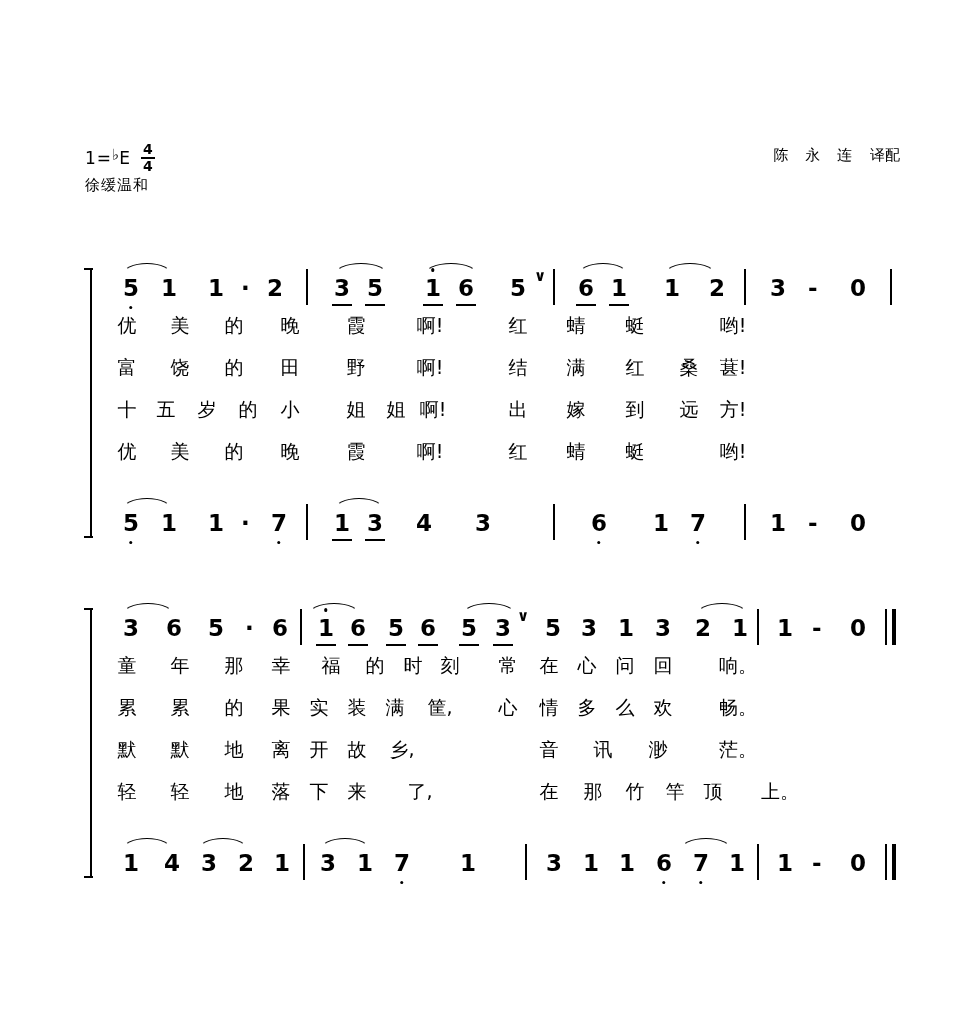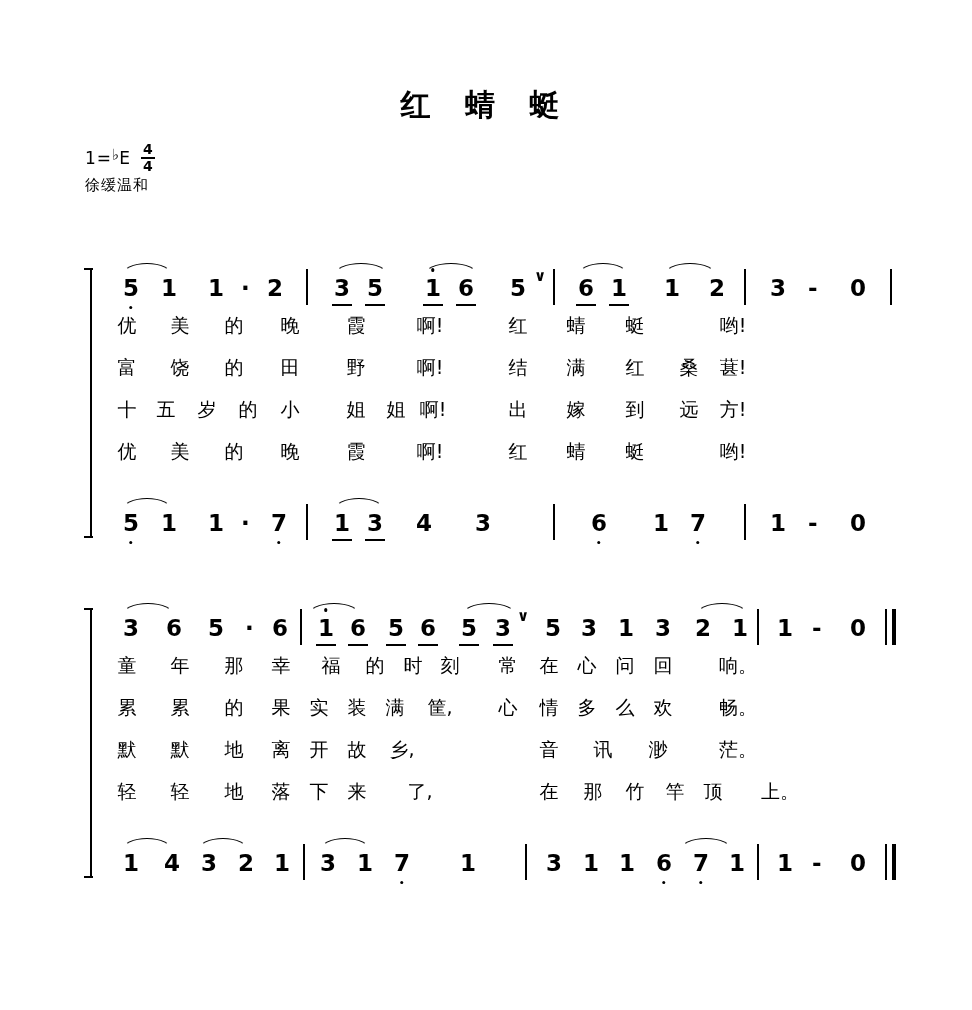--- a/index.html
+++ b/index.html
@@ -187,38 +187,40 @@
     position: absolute;
     width: 26px;
     text-align: center;
   }
 </style>
 </head>
 <body>
 
 <div class="sheet">
 
-  <div class="title">红 蜻 蜓</div>
 
   <div class="keyblock">
     <div class="keyline">
       <span class="one">1</span>
       <span class="eq">=</span>
       <span class="flat">♭</span>
       <span class="letter">E</span>
       <span class="meter">
         <span class="num">4</span>
         <span class="bar"></span>
         <span class="num">4</span>
       </span>
     </div>
     <div class="tempo">徐缓温和</div>
   </div>
 
   <div class="credits">
+    <div>
+      <span class="n">陈 永 连</span><span class="r">译配</span>
+    </div>
   </div>
 
   <div class="system" style="left:0; top:0; width:972px; height:560px;">
 
     <div class="brace" style="left:84px; top:268px; width:10px; height:270px;">
       <div class="vline" style="height:270px;"></div>
       <div class="hook-top"></div>
       <div class="hook-bot"></div>
     </div>
 

